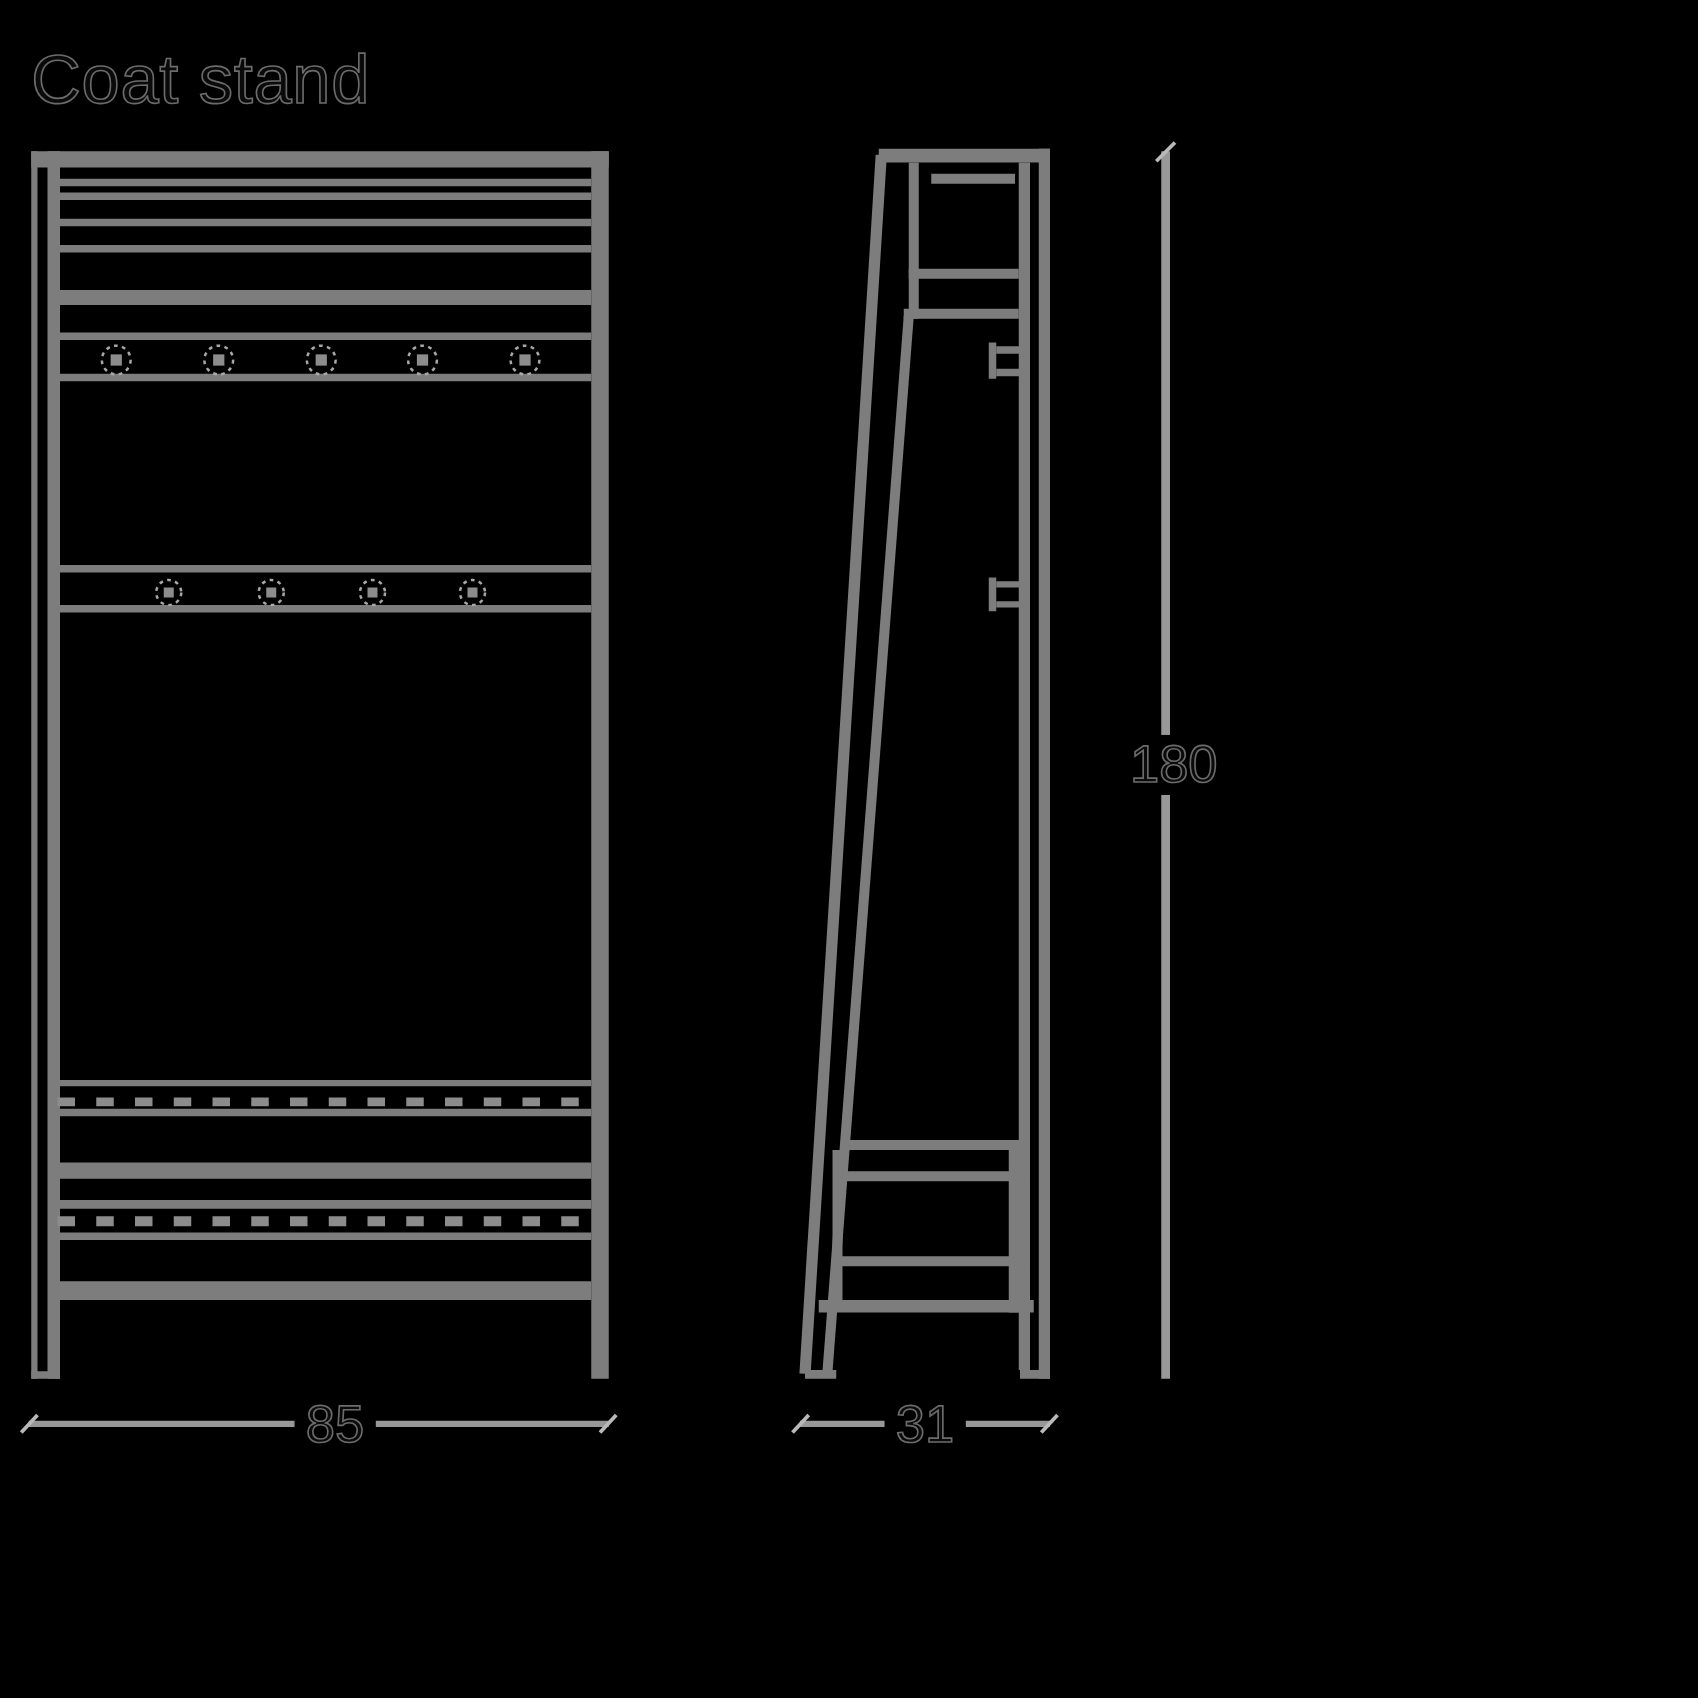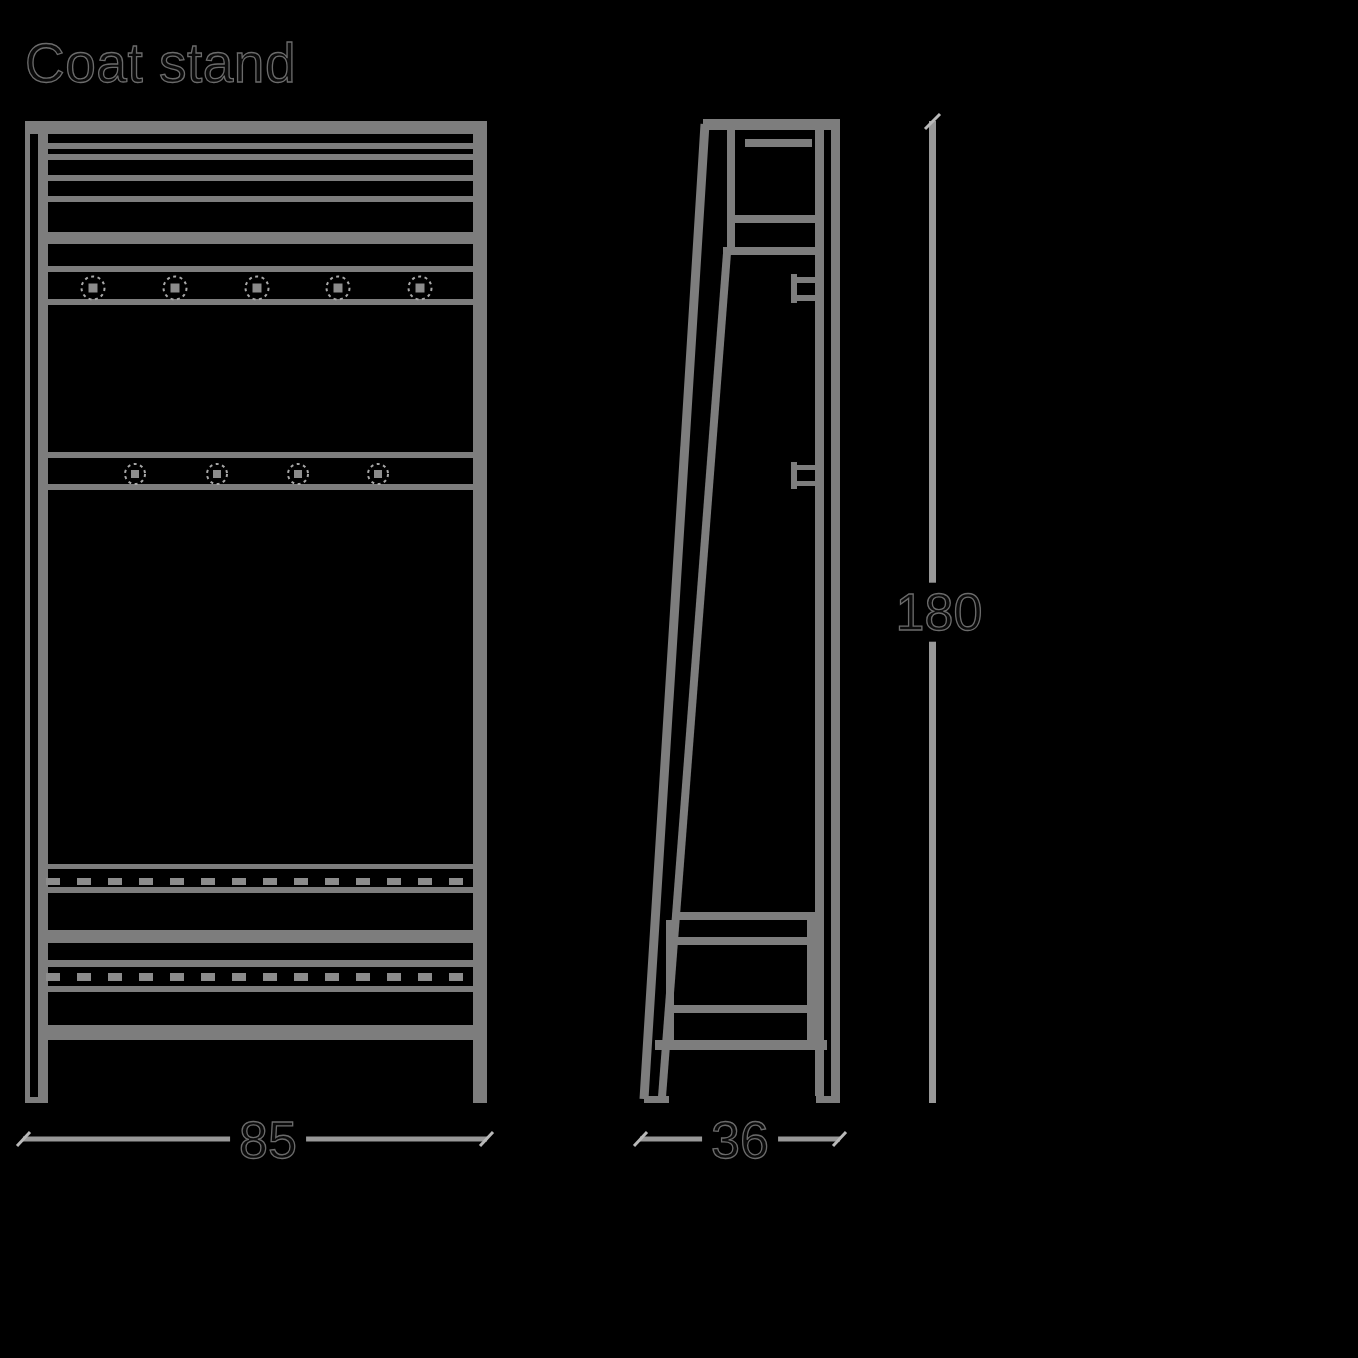--- a/index.html
+++ b/index.html
@@ -32,21 +32,21 @@
   }
   .drawing {
     position: absolute;
     left: 0;
     top: 0;
   }
   .ln { fill: var(--line, #7d7d7d); }
   .lbl {
     position: absolute;
     transform: translate(-50%, -50%);
-    font-size: 52px;
+    font-size: 42px;
     line-height: 1.05;
     color: var(--label, #0a0a0a);
     -webkit-text-stroke: 1.3px var(--label_outline, #6b6b6b);
     text-shadow: 0 0 1px rgba(130,130,130,0.35);
     background: var(--background, #000);
     padding: 2px 9px;
     white-space: nowrap;
   }
 </style>
 </head>
@@ -185,17 +185,17 @@
     </g>
 
     <g>
       <line x1="932.5" y1="121" x2="932.5" y2="1103" stroke="var(--dim_line,#989898)" stroke-width="7"></line>
       <line x1="925" y1="129" x2="940" y2="114" stroke="var(--tick,#b9b9b9)" stroke-width="3"></line>
     </g>
   </svg>
 
   <span class="lbl" style="left:268px; top:1140px">85</span>
 
-  <span class="lbl" style="left:740px; top:1140px">36</span>
+  <span class="lbl" style="left:740px; top:1140px">31</span>
 
   <span class="lbl" style="left:939px; top:612px">180</span>
 
 </div>
 
 </body></html>

